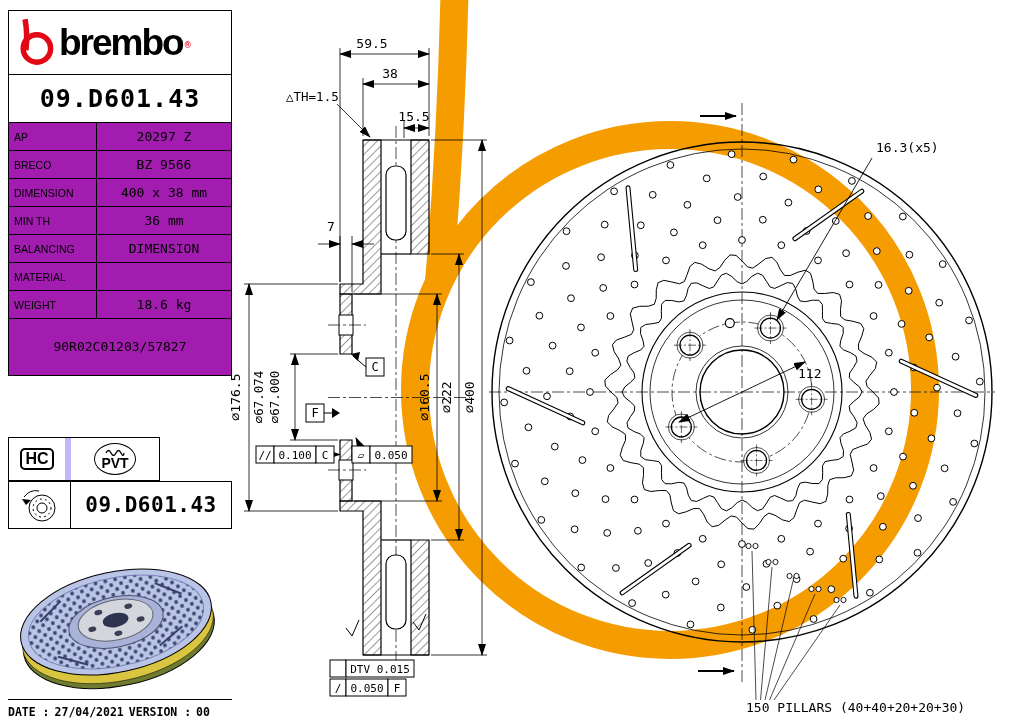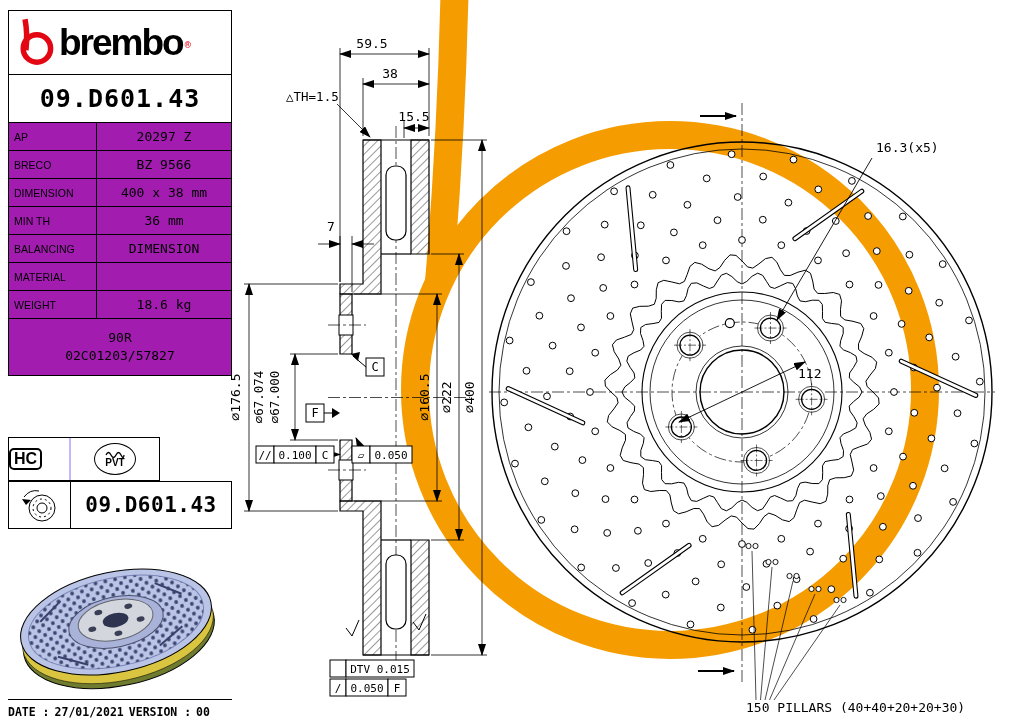--- a/index.html
+++ b/index.html
@@ -21,31 +21,31 @@
   .reg { color:#e30613; font-size:10px; align-self:flex-end; margin-bottom:20px; }
   .pn-row { height:48px; display:flex; align-items:center; justify-content:center;
             font-size:25px; font-weight:bold; letter-spacing:1px; border-bottom:1.5px solid #000; }
   .spec-row { display:flex; height:28px; border-bottom:1px solid #000; align-items:stretch; background:#a21caf; }
   .spec-label { width:88px; border-right:1px solid #000; font-family:"Liberation Sans", sans-serif;
                 font-size:10.5px; display:flex; align-items:center; padding-left:5px; }
   .spec-value { flex:1; display:flex; align-items:center; justify-content:center; font-size:13px; white-space:nowrap; }
   .e11-row { height:56px; border-bottom:none; }
   .e11-cell { justify-content:center; padding-left:0; }
   .e11-badge { border:1.5px solid #000; border-radius:6px; padding:2px 6px; font-family:"DejaVu Sans Mono",monospace; font-size:13px; }
-  .e11-val { flex-direction:column; line-height:1.35; }
+  .e11-val { flex-direction:row; line-height:1.35; }
 
   .panel-badges { position:absolute; left:8px; top:437px; width:152px; height:44px;
                   border:1.5px solid #000; display:flex; background:#fff; }
-  .hc-cell { width:62px; border-right:2px solid #c4b5fd; display:flex; align-items:center; justify-content:flex-start; }
+  .hc-cell { width:62px; border-right:6px solid #c4b5fd; display:flex; align-items:center; justify-content:center; }
   .hc-badge { border:2px solid #000; border-radius:5px; padding:0 3px; font-family:"Liberation Sans",sans-serif;
               font-weight:bold; font-size:16px; }
   .pvt-cell { flex:1; display:flex; align-items:center; justify-content:center; }
   .pvt-badge { width:42px; height:32px; border:1.5px solid #000; border-radius:50%;
                display:flex; flex-direction:column; align-items:center; justify-content:center; }
-  .pvt-badge span { font-family:"Liberation Sans",sans-serif; font-weight:bold; font-size:10px; line-height:1; }
+  .pvt-badge span { font-family:"Liberation Sans",sans-serif; font-weight:bold; font-size:14px; line-height:1; }
 
   .panel-pn2 { position:absolute; left:8px; top:481px; width:224px; height:48px;
                border:1.5px solid #000; display:flex; background:#fff; }
   .icon-cell { width:62px; border-right:1px solid #000; display:flex; align-items:center; justify-content:center; }
   .pn2-cell { flex:1; display:flex; align-items:center; justify-content:center;
               font-size:21px; font-weight:bold; letter-spacing:0.5px; }
 
   .disc-illus { position:absolute; left:2px; top:548px; width:228px; height:158px; }
 
   .panel-footer { position:absolute; left:8px; top:699px; width:224px; border-top:1.5px solid #000;
@@ -494,16 +494,16 @@
       <ellipse cx="0" cy="-2" rx="13" ry="7" fill="#2e3450"></ellipse>
       <ellipse cx="0" cy="11.5" rx="4" ry="2.6" fill="#3a3f55"></ellipse>
       <ellipse cx="-24.7" cy="2.2" rx="4" ry="2.6" fill="#3a3f55"></ellipse>
       <ellipse cx="-15.3" cy="-12.9" rx="4" ry="2.6" fill="#3a3f55"></ellipse>
       <ellipse cx="15.3" cy="-12.9" rx="4" ry="2.6" fill="#3a3f55"></ellipse>
       <ellipse cx="24.7" cy="2.2" rx="4" ry="2.6" fill="#3a3f55"></ellipse>
     </g>
   </svg>
 
   <div class="panel-footer">
-    <span>DATE :</span><span>27/01/2021</span><span>VERSION :</span><span>00</span>
+    <span>DATE :</span><span>27/04/2021</span><span>VERSION :</span><span>00</span>
   </div>
 
 </div>
 
 </body></html>

